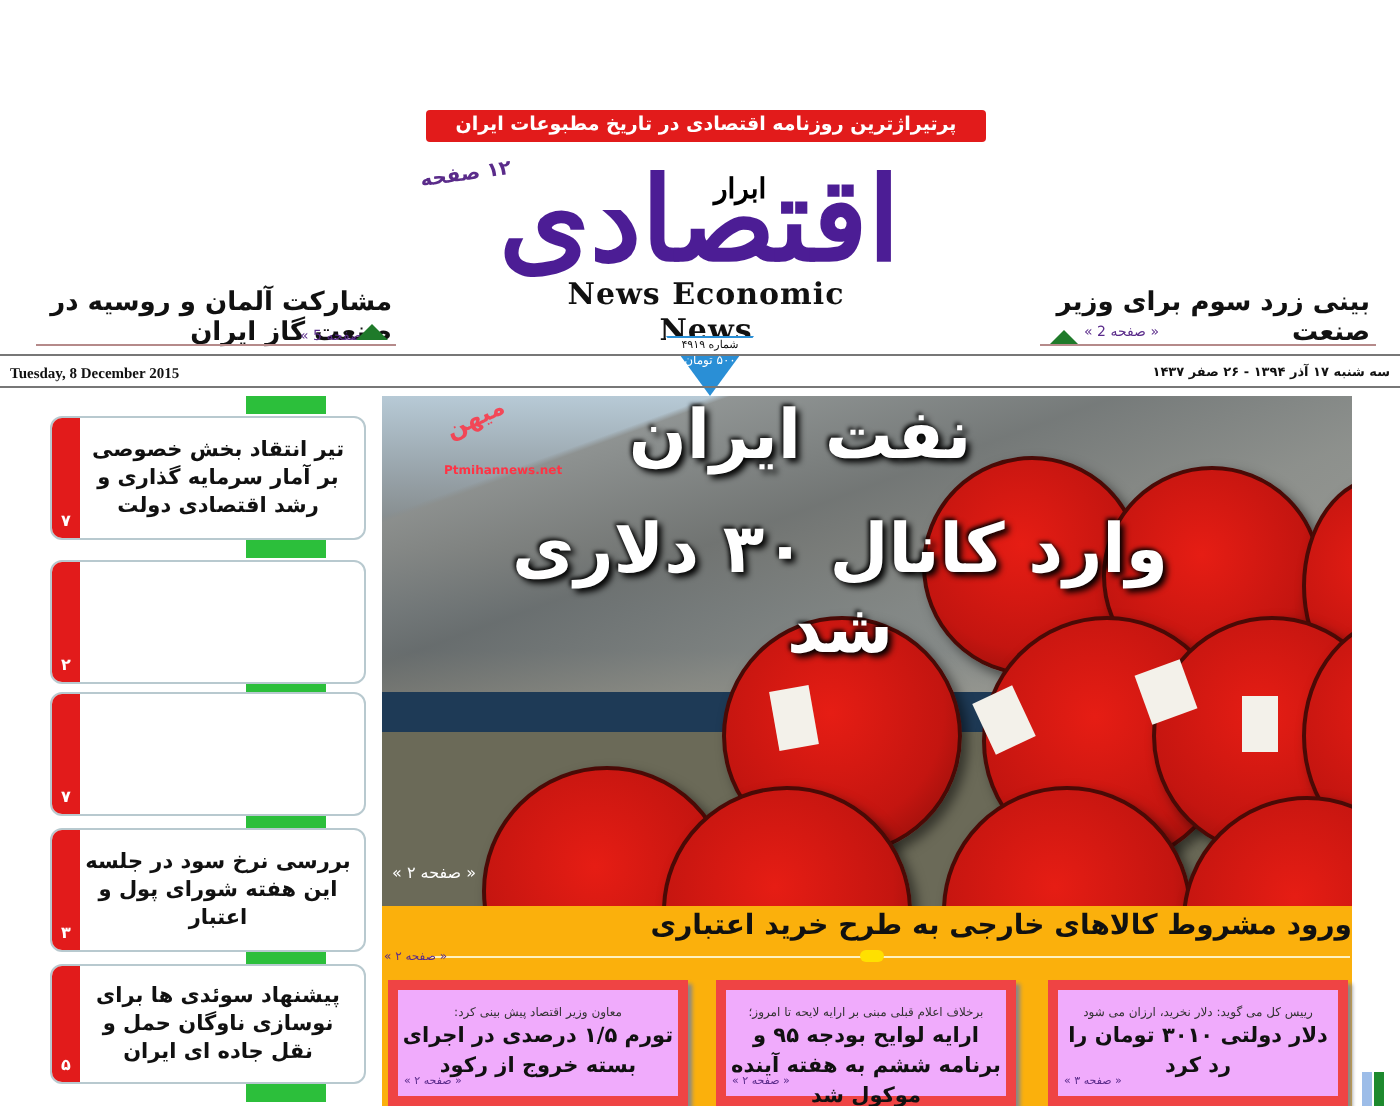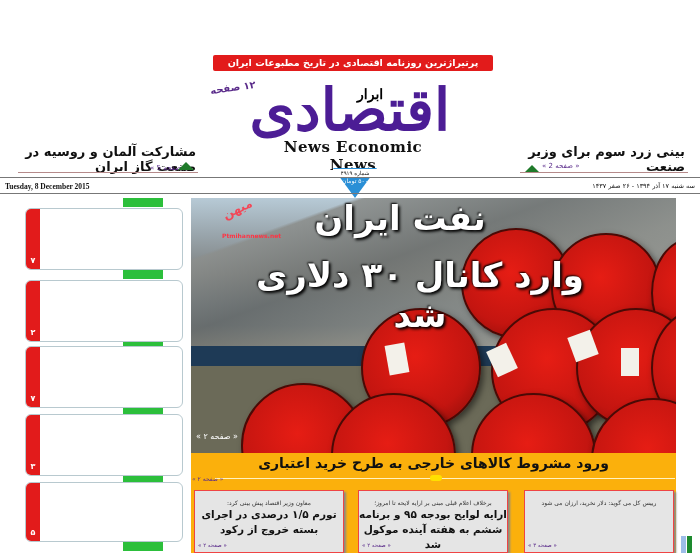--- a/index.html
+++ b/index.html
@@ -50,21 +50,21 @@
     position: absolute; left: 333px; top: 168px; width: 0; height: 0;
     border-left: 22px solid transparent; border-right: 22px solid transparent;
     border-top: 30px solid #2a8fd6;
   }
   .issue-badge-text {
     position: absolute; left: 333px; top: 169px; width: 44px; text-align: center;
     font-size: 6px; color: #fff; direction: rtl; line-height: 8px;
   }
 
   .date-en { position: absolute; left: 5px; top: 182px; font-size: 7.5px; font-weight: bold; font-family: Liberation Serif, serif; }
-  .date-fa { position: absolute; left: 560px; top: 182px; width: 135px; text-align: right; font-size: 6.5px; direction: rtl; }
+  .date-fa { position: absolute; left: 560px; top: 182px; width: 135px; text-align: right; font-size: 6.5px; direction: rtl; font-weight: bold; }
 
   
   .sidebar { position: absolute; left: 25px; top: 200px; width: 158px; }
   .sb-card {
     position: absolute; left: 0; width: 158px; height: 62px; background: #fff;
     border: 1.5px solid #b8c9cf; border-radius: 6px; overflow: hidden;
   }
   .sb-red {
     position: absolute; left: 0; top: 0; width: 14px; height: 100%; background: #e21b1b;
   }
@@ -110,31 +110,31 @@
   }
   .hero-pageref { position: absolute; left: 196px; top: 432px; color: #fff; font-size: 8px; direction: rtl; }
   .watermark { position: absolute; left: 222px; top: 202px; color: #ff3344; font-size: 12px; font-weight: bold; transform: rotate(-25deg); direction: rtl; opacity: 0.85; }
   .watermark-en { position: absolute; left: 222px; top: 232px; color: #ff3344; font-size: 6px; font-weight: bold; }
 
   
   .yellow-strip {
     position: absolute; left: 191px; top: 453px; width: 485px; height: 33px; background: #fbb00c;
   }
   .yellow-headline {
-    position: absolute; left: 191px; top: 455px; width: 485px; text-align: center;
+    position: absolute; left: 191px; top: 455px; width: 485px; 
     font-size: 14px; font-weight: bold; color: #111; direction: rtl;
   }
   .yellow-pageref { position: absolute; left: 192px; top: 475px; font-size: 6px; color: #5a2b8a; direction: rtl; }
   .yellow-line { position: absolute; left: 215px; top: 478px; width: 460px; height: 1px; background: #fff2c0; }
   .yellow-dot { position: absolute; left: 430px; top: 475px; width: 12px; height: 6px; background: #ffe000; border-radius: 3px; }
 
   .bottom-strip { position: absolute; left: 191px; top: 486px; width: 485px; height: 67px; background: #fbb00c; }
   .bot-card {
-    position: absolute; top: 490px; width: 150px; height: 63px; background: #e5e5e5;
-    border: 1px solid #ef4444; box-shadow: 2px 2px 2px #888; text-align: center; direction: rtl;
+    position: absolute; top: 490px; width: 150px; height: 63px; background: #f0abfc;
+    border: 5px solid #ef4444; box-shadow: 2px 2px 2px #888; text-align: center; direction: rtl;
   }
   .bot-kicker { font-size: 6px; color: #333; margin-top: 8px; line-height: 8px; }
   .bot-head { font-size: 10.5px; font-weight: bold; color: #111; line-height: 15px; }
   .bot-ref { position: absolute; left: 3px; bottom: 4px; font-size: 5.5px; color: #5a2b8a; }
 
   .edge-bars { position: absolute; left: 681px; top: 536px; width: 12px; height: 17px; }
   .edge-blue { position: absolute; left: 0; top: 0; width: 5px; height: 17px; background: #9dbde8; }
   .edge-green { position: absolute; left: 6px; top: 0; width: 5px; height: 17px; background: #1d8a2e; }
 </style>
 </head>
@@ -166,44 +166,47 @@
 <div class="date-en">Tuesday, 8 December 2015</div>
 <div class="date-fa">سه شنبه ۱۷ آذر ۱۳۹۴ - ۲۶ صفر ۱۴۳۷</div>
 <div class="rule gray" style="left:0; top:193px; width:700px;"></div>
 
 <div class="sidebar">
   <div class="sb-connector" style="top:-2px;"></div>
 
   <div class="sb-card" style="top:8px;">
     <div class="sb-red"></div>
     <div class="sb-num">۷</div>
+    <div class="sb-text">تیر انتقاد بخش خصوصی بر آمار سرمایه گذاری و رشد اقتصادی دولت</div>
   </div>
   <div class="sb-connector" style="top:70px;"></div>
 
   <div class="sb-card" style="top:80px;">
     <div class="sb-red"></div>
     <div class="sb-num">۲</div>
   </div>
   <div class="sb-connector" style="top:142px;"></div>
 
   <div class="sb-card" style="top:146px;">
     <div class="sb-red"></div>
     <div class="sb-num">۷</div>
   </div>
   <div class="sb-connector" style="top:208px;"></div>
 
   <div class="sb-card" style="top:214px;">
     <div class="sb-red"></div>
     <div class="sb-num">۳</div>
+    <div class="sb-text">بررسی نرخ سود در جلسه این هفته شورای پول و اعتبار</div>
   </div>
   <div class="sb-connector" style="top:276px;"></div>
 
   <div class="sb-card" style="top:282px; height:60px;">
     <div class="sb-red"></div>
     <div class="sb-num">۵</div>
+    <div class="sb-text">پیشنهاد سوئدی ها برای نوسازی ناوگان حمل و نقل جاده ای ایران</div>
   </div>
   <div class="sb-connector" style="top:342px;"></div>
 </div>
 
 <div class="hero">
   <div class="mountain"></div>
   <div class="sea"></div>
   <div class="ground"></div>
 
   <div class="barrel" style="left:270px; top:30px; width:110px; height:110px;"></div>
@@ -234,20 +237,21 @@
 <div class="yellow-strip"></div>
 <div class="yellow-headline">ورود مشروط کالاهای خارجی به طرح خرید اعتباری</div>
 <div class="yellow-line"></div>
 <div class="yellow-dot"></div>
 <div class="yellow-pageref">« صفحه ۲ »</div>
 
 <div class="bottom-strip"></div>
 
 <div class="bot-card" style="left:524px;">
   <div class="bot-kicker">رییس کل می گوید: دلار نخرید، ارزان می شود</div>
+  <div class="bot-head">دلار دولتی ۳۰۱۰ تومان را رد کرد</div>
   <div class="bot-ref">« صفحه ۳ »</div>
 </div>
 <div class="bot-card" style="left:358px;">
   <div class="bot-kicker">برخلاف اعلام قبلی مبنی بر ارایه لایحه تا امروز؛</div>
   <div class="bot-head">ارایه لوایح بودجه ۹۵ و برنامه ششم به هفته آینده موکول شد</div>
   <div class="bot-ref">« صفحه ۲ »</div>
 </div>
 <div class="bot-card" style="left:194px;">
   <div class="bot-kicker">معاون وزیر اقتصاد پیش بینی کرد:</div>
   <div class="bot-head">تورم ۱/۵ درصدی در اجرای بسته خروج از رکود</div>

